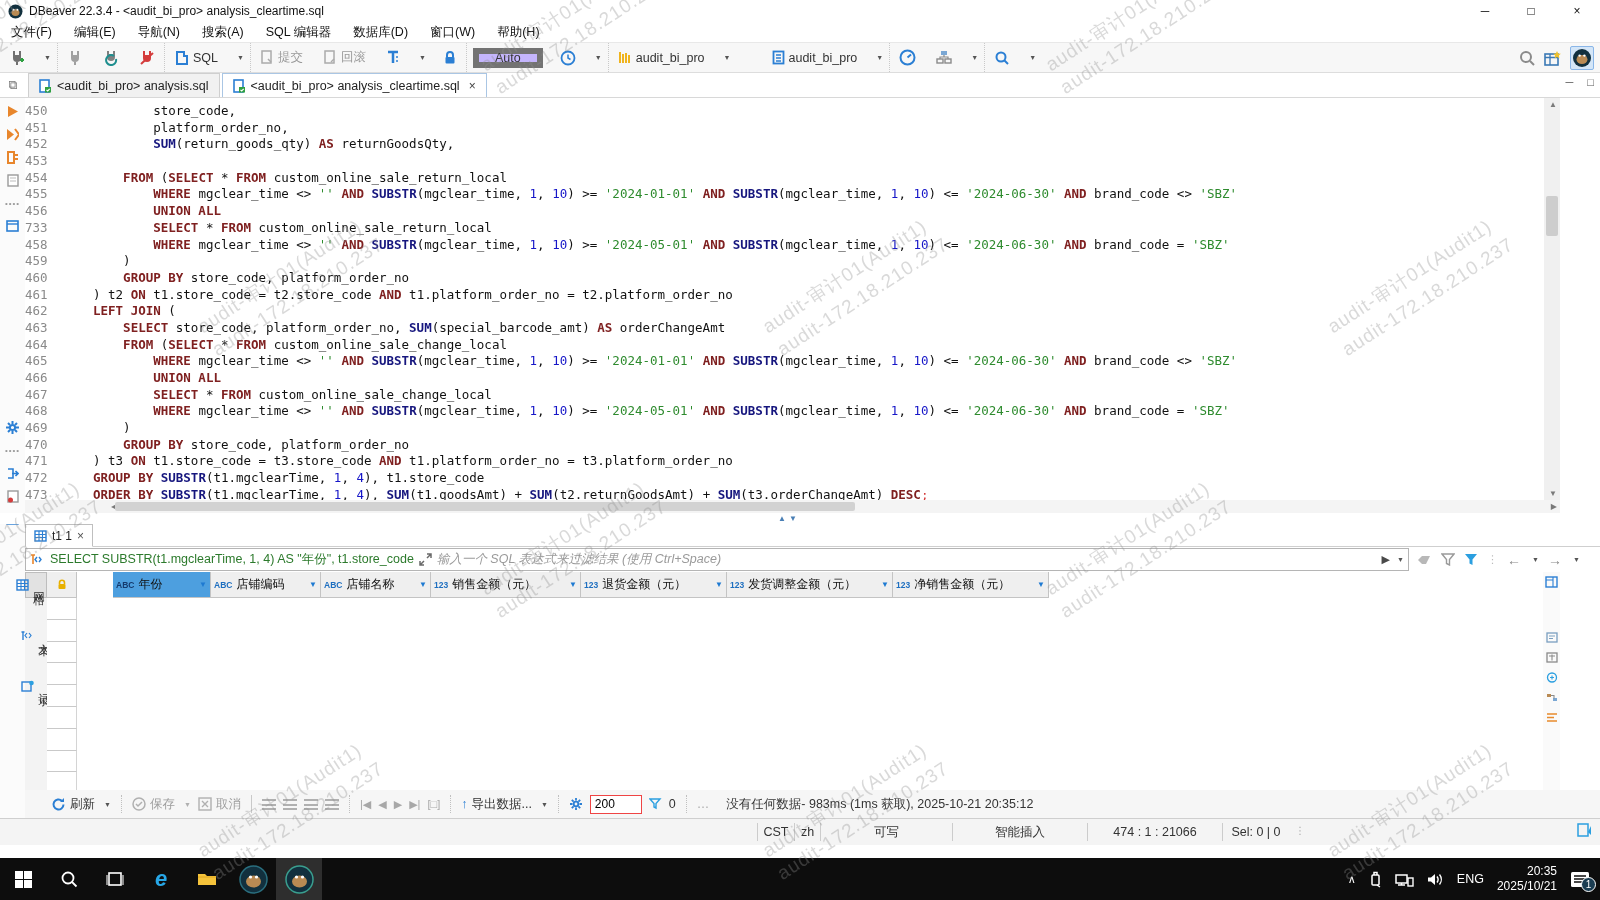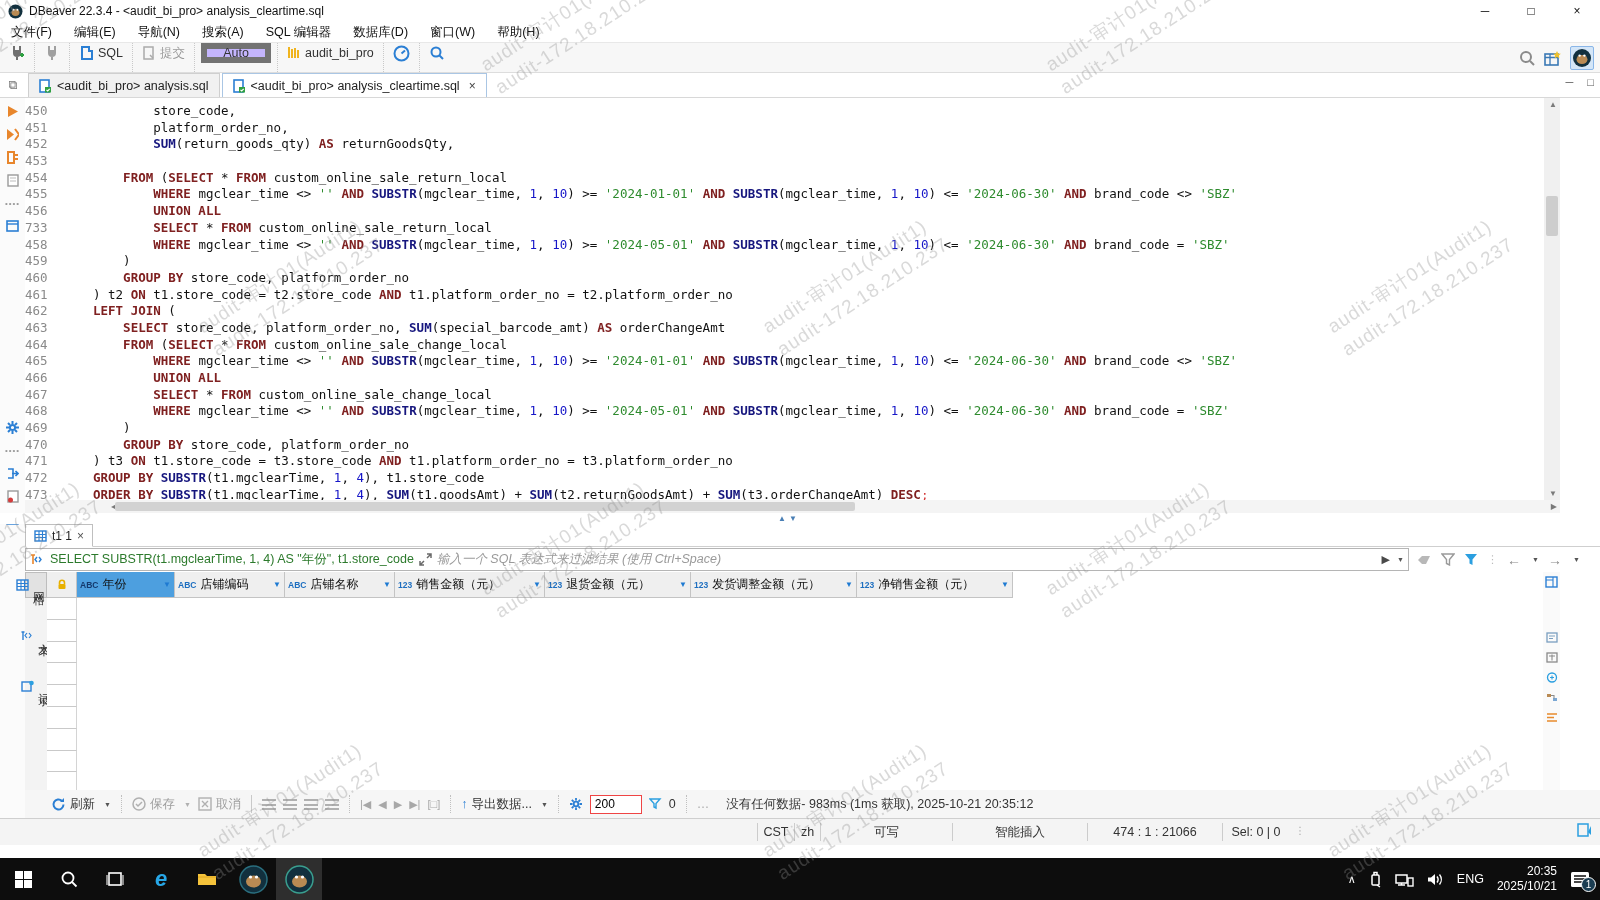--- a/index.html
+++ b/index.html
@@ -15,21 +15,21 @@
   .wbtn{width:46px;height:22px;display:flex;align-items:center;justify-content:center;
     font-size:12px;color:#111;}
   
   #menubar{position:absolute;left:0;top:22px;width:1600px;height:21px;background:#fff;
     display:flex;align-items:center;font-size:12.5px;color:#111;border-bottom:1px solid #e8e8e8;}
   .menu-item{padding:0 11px;height:100%;display:flex;align-items:center;}
   
   #toolbar{position:absolute;left:0;top:43px;width:1600px;height:30px;background:#f7f7f7;
     border-bottom:1px solid #ddd;display:flex;align-items:center;font-size:12.5px;color:#333;}
   .tb-group{display:flex;align-items:center;gap:14px;padding:0 6px;height:100%;
-    border-left:1px dotted #c9c9c9;flex-direction:column;}
+    border-left:1px dotted #c9c9c9;}
   .tb-group:first-child{border-left:none;}
   .tb-btn{display:flex;align-items:center;gap:4px;padding:2px 3px;}
   .tb-dis{color:#9a9a9a;}
   .dd{font-size:7px;color:#555;margin-left:2px;}
   #auto-combo{width:70px;height:20px;border:6px solid #737373;background:#c4b5fd;display:flex;
     align-items:center;justify-content:center;font-size:12.5px;}
   #toolbar-right{position:absolute;right:6px;top:43px;height:30px;display:flex;align-items:center;gap:8px;}
   .persp-active{border:1px solid #8ab6e8;background:#d4e6f8;border-radius:2px;padding:1px;display:flex;}
   
   #tabstrip{position:absolute;left:0;top:73px;width:1600px;height:25px;background:#fff;
@@ -543,21 +543,21 @@
   </div>
 
   <div id="grid">
     <div id="grid-head">
       <div id="gutter-head">
         <svg width="10" height="11">
             <path d="M2.5 5V3.8a2.5 2.5 0 0 1 5 0V5" fill="none" stroke="#e8b000" stroke-width="1.6"></path>
             <rect x="1.5" y="5" width="7" height="5" rx="1" fill="#e8b000"></rect>
           </svg>
       </div>
-      <div id="grid-cols" style="display:flex;">
+      <div id="grid-cols" style="display:flex;margin-left:36px;">
           <div class="col sel" style="width: 98px;">
             <span class="ctype">ABC</span>
             <span class="clabel">年份</span>
             <span class="carrow">▼</span>
           </div>
           <div class="col" style="width: 110px;">
             <span class="ctype">ABC</span>
             <span class="clabel">店铺编码</span>
             <span class="carrow">▼</span>
           </div>

